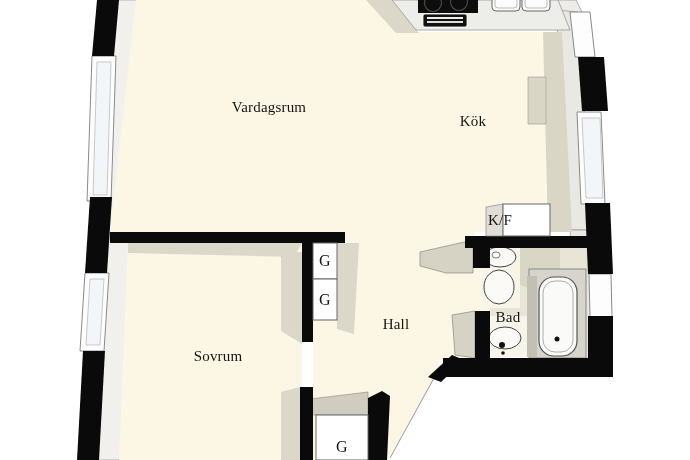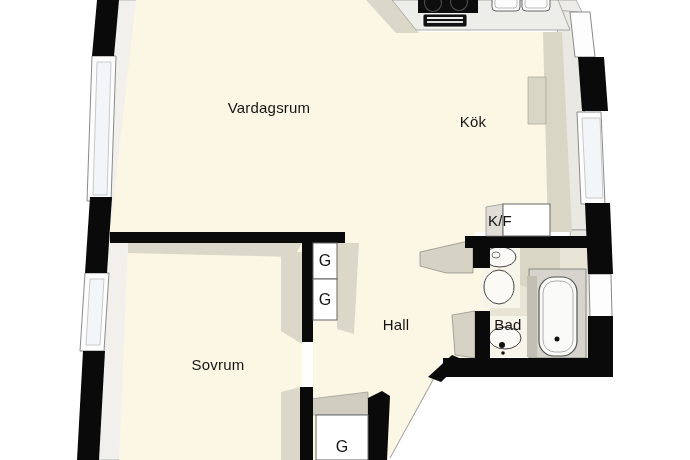--- a/index.html
+++ b/index.html
@@ -1,17 +1,17 @@
 <!DOCTYPE html>
 <html><head>
 <meta charset="utf-8">
 <style>
   html,body{margin:0;padding:0;background:#ffffff;}
   .plan{position:relative;width:690px;height:460px;background:#ffffff;overflow:hidden;
-        font-family:Liberation Sans, sans-serif;}
+        font-family:Liberation Serif, serif;}
   .plan svg{position:absolute;left:0;top:0;}
   .lbl{position:absolute;transform:translate(-50%,-50%);font-size:15px;color:#141414;
        white-space:nowrap;letter-spacing:.2px;}
   .lbl.g{font-size:16px;}
 </style>
 </head>
 <body>
 
 <div class="plan">
 <svg width="690" height="460" viewBox="0 0 690 460">
@@ -96,19 +96,19 @@
   <rect x="313" y="243" width="24" height="36" fill="#FFFFFF" stroke="#666" stroke-width="1"></rect>
   <rect x="313" y="279" width="24" height="41" fill="#FFFFFF" stroke="#666" stroke-width="1"></rect>
   <rect x="316" y="415" width="52" height="45" fill="#FFFFFF" stroke="#666" stroke-width="1"></rect>
   <polygon points="486,207 503,204 503,236 486,236" fill="#DFDDD6" stroke="#888" stroke-width="0.7"></polygon>
   <rect x="503" y="204" width="47" height="32" fill="#FFFFFF" stroke="#666" stroke-width="1"></rect>
 </svg>
 
   <div class="lbl" style="left:269px;top:107px">Vardagsrum</div>
   <div class="lbl" style="left:473px;top:121px">Kök</div>
   <div class="lbl" style="left:396px;top:324px">Hall</div>
-  <div class="lbl" style="left:508px;top:324px">Bad</div>
-  <div class="lbl" style="left:218px;top:364px">Sovrum</div>
+  <div class="lbl" style="left:508px;top:317px">Bad</div>
+  <div class="lbl" style="left:218px;top:356px">Sovrum</div>
   <div class="lbl g" style="left:325px;top:261px">G</div>
   <div class="lbl g" style="left:325px;top:300px">G</div>
   <div class="lbl g" style="left:342px;top:447px">G</div>
   <div class="lbl" style="left:500px;top:220px">K/F</div>
 </div>
 
 </body></html>

